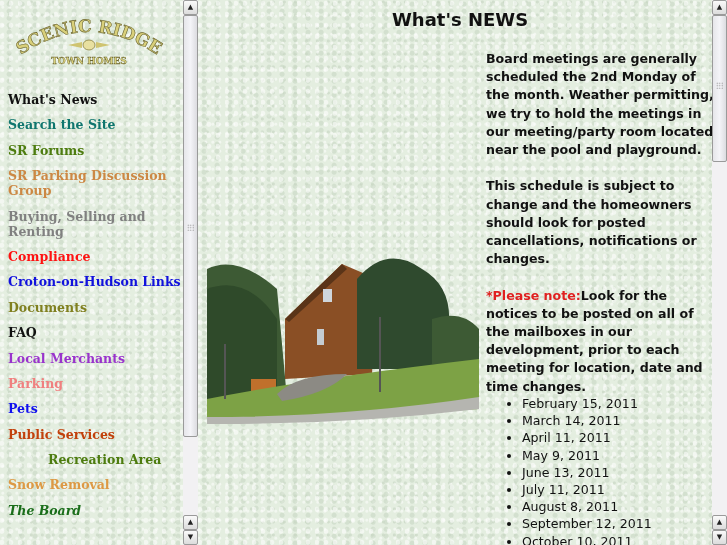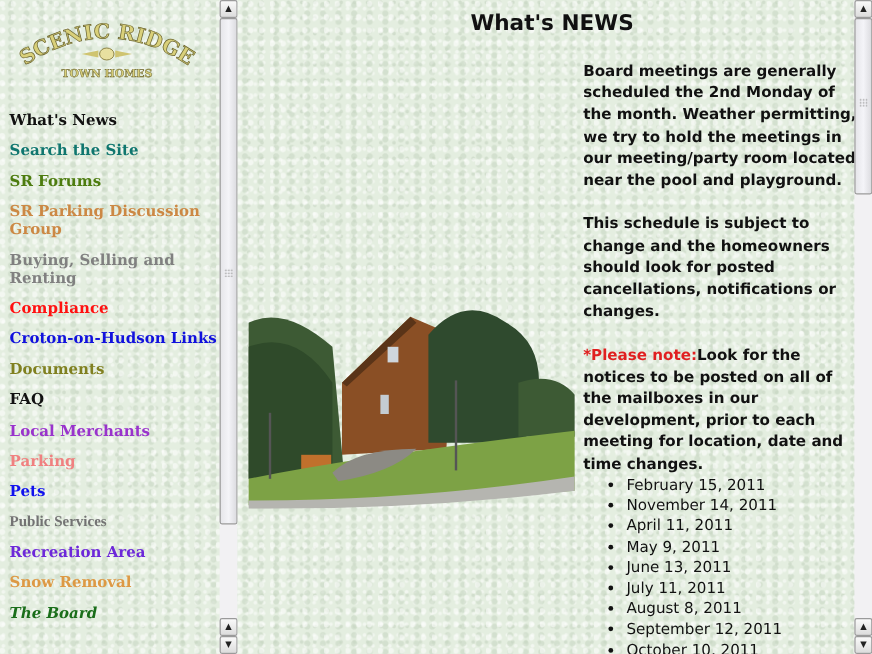--- a/index.html
+++ b/index.html
@@ -68,22 +68,22 @@
       <a href="#" style="color: #4d7c0f;">SR Forums</a>
       <a href="#" style="color: rgb(204, 136, 68);">SR Parking Discussion Group</a>
       <a href="#" style="color: rgb(128, 128, 128);">Buying, Selling and Renting</a>
       <a href="#" style="color: rgb(255, 17, 17);">Compliance</a>
       <a href="#" style="color: rgb(17, 17, 221);">Croton-on-Hudson Links</a>
       <a href="#" style="color: rgb(128, 128, 32);">Documents</a>
       <a href="#" style="color: rgb(17, 17, 17);">FAQ</a>
       <a href="#" style="color: rgb(153, 51, 204);">Local Merchants</a>
       <a href="#" style="color: rgb(240, 128, 128);">Parking</a>
       <a href="#" style="color: rgb(17, 17, 238);">Pets</a>
-      <a href="#" style="color: #737373; font-family: Liberation Serif, serif;">Public Services</a>
-      <a href="#" style="color: #6d28d9;">Recreation Area</a>
+      <a href="#" style="color: #c2410c;">Public Services</a>
+      <a href="#" style="color: #4d7c0f; margin-left: 40px;">Recreation Area</a>
       <a href="#" style="color: rgb(221, 153, 68);">Snow Removal</a>
       <a href="#" style="color: rgb(26, 110, 26); font-style: italic;">The Board</a>
     </nav>
 
   <div class="vscroll" style="left:183px;">
     <div class="btn" style="top:0;"><span>▲</span></div>
     <div class="thumb" style="top:15px; height:420px;">
         <div class="grip" style="top:208px;"></div>
       </div>
     <div class="btn" style="top:515px;"><span>▲</span></div>
@@ -113,21 +113,21 @@
   </svg>
 
   <div class="content">
     <p>Board meetings are generally scheduled the 2nd Monday of the month. Weather permitting, we try to hold the meetings in our meeting/party room located near the pool and playground.</p>
     <p>This schedule is subject to change and the homeowners should look for posted cancellations, notifications or changes.</p>
     <p><span class="note">*Please note:</span><span>Look for the notices to be posted on all of the mailboxes in our development, prior to each meeting for location, date and time changes.</span></p>
   </div>
 
   <ul class="dates" id="dates">
       <li>February 15, 2011</li>
-      <li>November 14, 2011</li>
+      <li>March 14, 2011</li>
       <li>April 11, 2011</li>
       <li>May 9, 2011</li>
       <li>June 13, 2011</li>
       <li>July 11, 2011</li>
       <li>August 8, 2011</li>
       <li>September 12, 2011</li>
       <li>October 10, 2011</li>
     </ul>
 
   <div class="vscroll" style="left:514px;">

